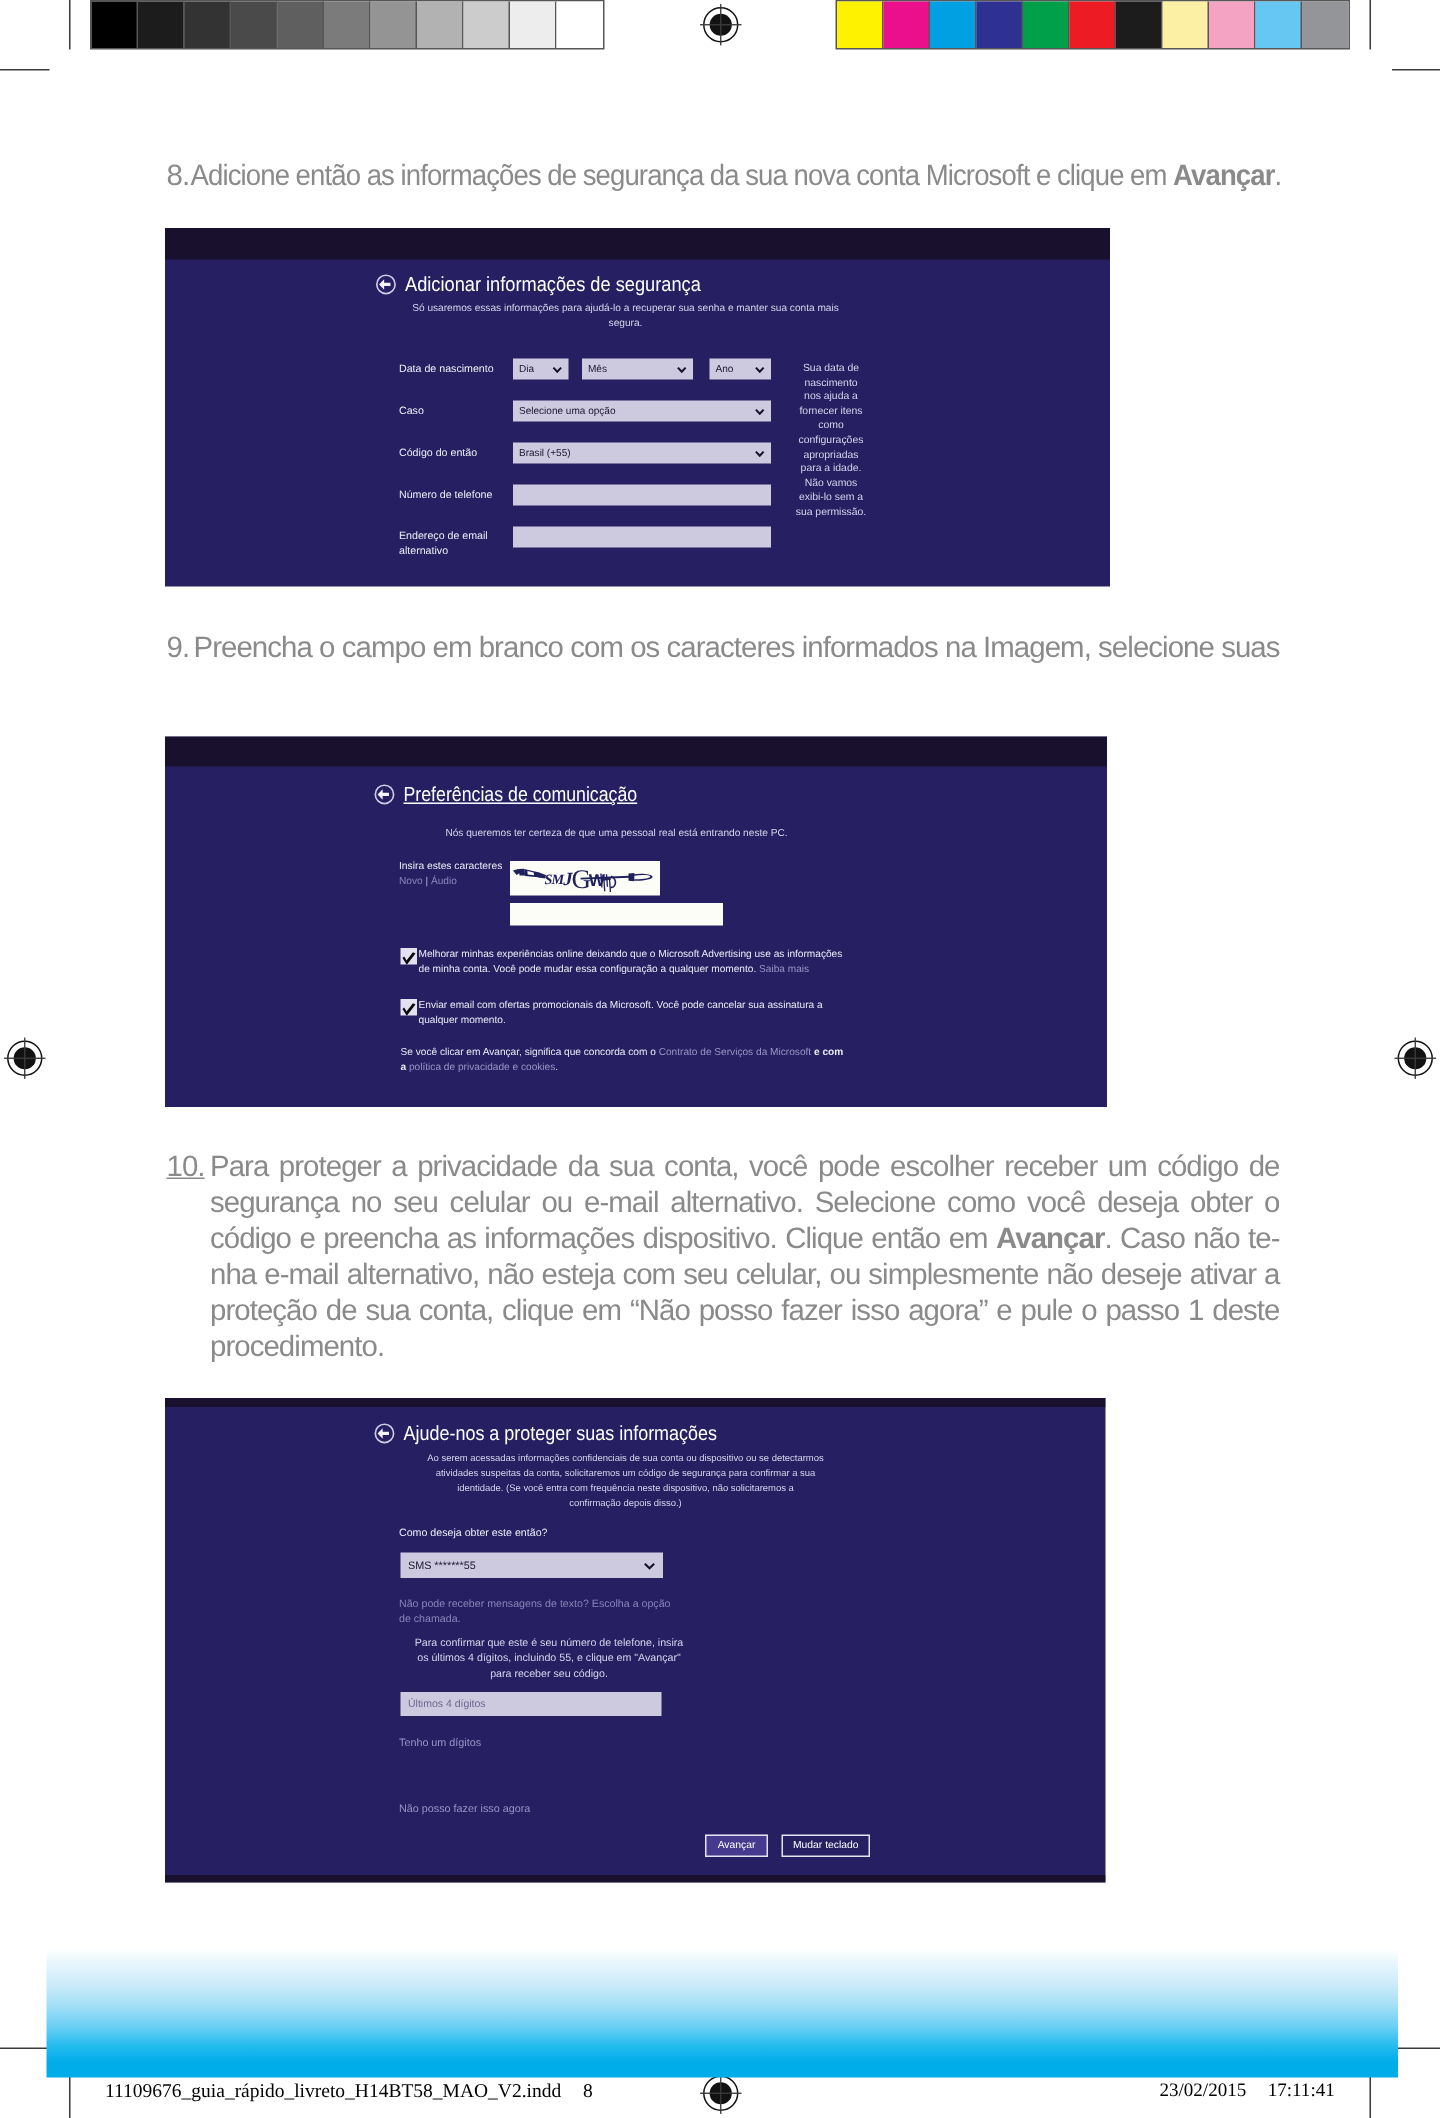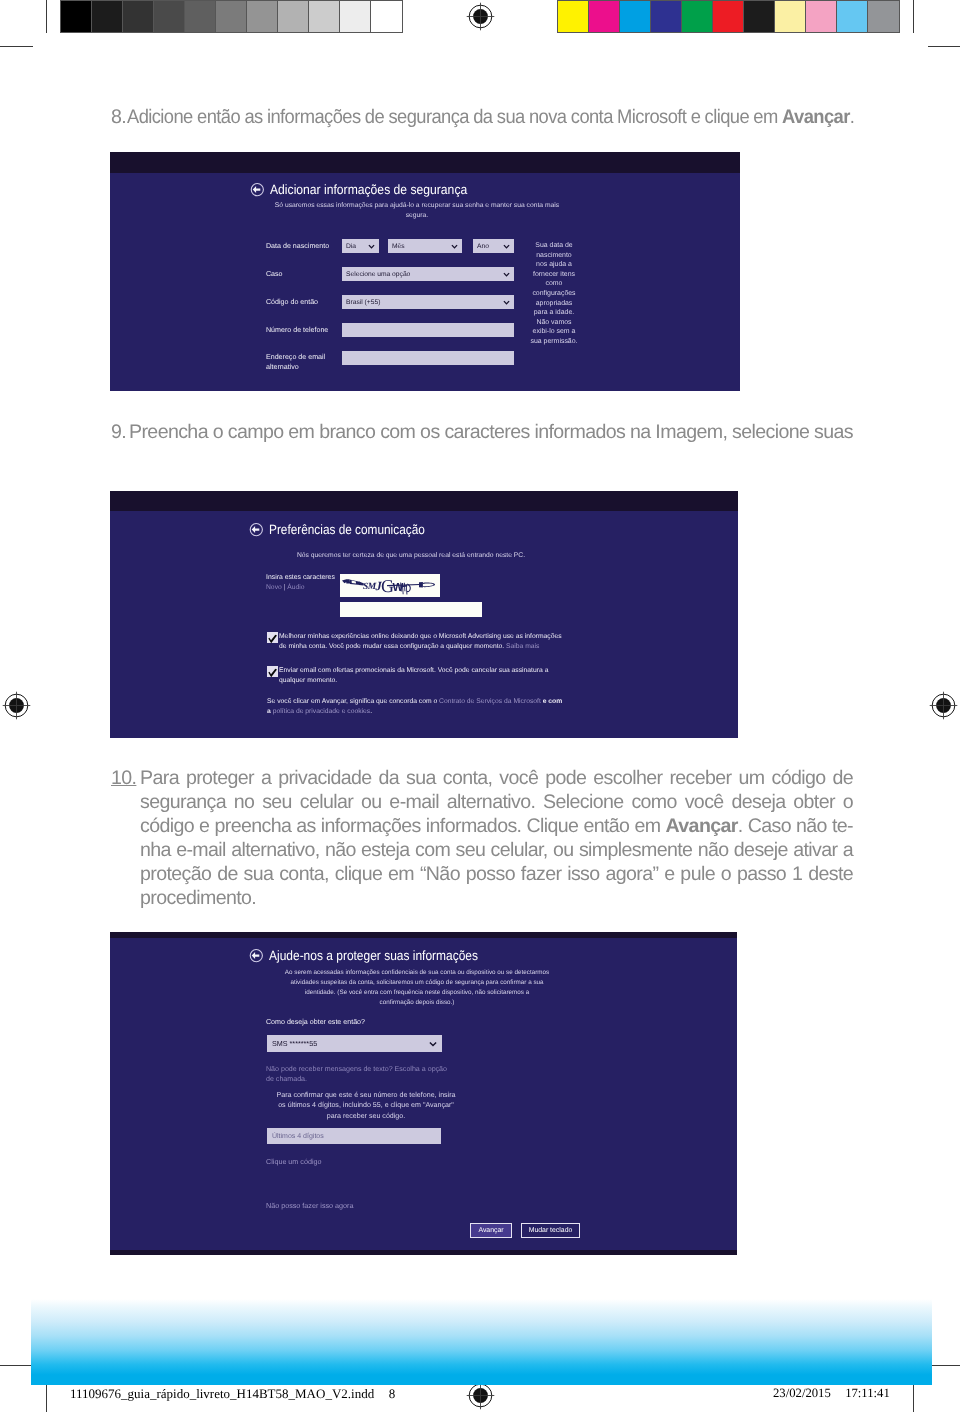--- a/index.html
+++ b/index.html
@@ -202,21 +202,21 @@
   <div class="step" id="step-9" style="top: 420px;">
       <div class="sline">
         <span class="snum" style="width: 18px;">9.</span>
         <span class="sbody just"><span>Preencha o campo em branco com os caracteres informados na Imagem, selecione suas</span></span>
       </div>
     </div>
 
   <div class="shot" style="left:110px;top:491px;width:628px;height:247px;">
     <div class="topbar" style="height:20px;"></div>
 
-    <div class="sh-title" style="position:absolute;left:139px;top:31px;font-size:13.5px;">
+    <div class="sh-title" style="position:absolute;left:139px;top:31px;font-size:13.5px;text-decoration:underline;">
       <span class="backbtn" style="width:15px;height:15px;margin-right:5px;">
         <svg viewBox="0 0 15 15" width="15" height="15">
           <circle cx="7.3" cy="7.6" r="6.1" fill="none" stroke="#cfcbe6" stroke-width="1.1"></circle>
           <path d="M10.3 6.5 L6.1 6.5 L6.1 4.1 L2.7 7.6 L6.1 11.1 L6.1 8.7 L10.3 8.7 Z" fill="#f5f4fa"></path>
         </svg>
       </span>
       <span class="ttxt" style="transform:scaleX(0.876)">Preferências de comunicação</span>
     </div>
 
     <div class="sh-sub" style="position:absolute;left:156px;top:60px;width:290px;font-size:6.75px;line-height:9.5px;">Nós queremos ter certeza de que uma pessoal real está entrando neste PC.</div>
@@ -287,21 +287,21 @@
       <div class="sline">
         <span class="snum" style="width: 29px; text-decoration: underline;">10.</span>
         <span class="sbody just"><span>Para proteger a privacidade da sua conta, você pode escolher receber um código de</span></span>
       </div>
       <div class="sline">
         <span class="snum" style="width: 29px;">&nbsp;</span>
         <span class="sbody just"><span>segurança no seu celular ou e-mail alternativo. Selecione como você deseja obter o</span></span>
       </div>
       <div class="sline">
         <span class="snum" style="width: 29px;">&nbsp;</span>
-        <span class="sbody just"><span>código e preencha as informações informados. Clique então em </span><b>Avançar</b><span>. Caso não te-</span></span>
+        <span class="sbody just"><span>código e preencha as informações dispositivo. Clique então em </span><b>Avançar</b><span>. Caso não te-</span></span>
       </div>
       <div class="sline">
         <span class="snum" style="width: 29px;">&nbsp;</span>
         <span class="sbody just"><span>nha e-mail alternativo, não esteja com seu celular, ou simplesmente não deseje ativar a</span></span>
       </div>
       <div class="sline">
         <span class="snum" style="width: 29px;">&nbsp;</span>
         <span class="sbody just"><span>proteção de sua conta, clique em “Não posso fazer isso agora” e pule o passo 1 deste</span></span>
       </div>
       <div class="sline">
@@ -348,21 +348,21 @@
     <div class="sh-sub" id="shot3-hint2" style="position:absolute;left:156px;top:158px;width:200px;font-size:7.1px;line-height:10.3px;white-space:nowrap;">
         <div>Para confirmar que este é seu número de telefone, insira</div>
         <div>os últimos 4 dígitos, incluindo 55, e clique em "Avançar"</div>
         <div>para receber seu código.</div>
       </div>
 
     <div class="txt" style="left:157px;top:196px;width:174px;height:16px;position:absolute;display:flex;align-items:center;padding:0 5px;">
       <span style="color:#6b6690;font-size:7px;">Últimos 4 dígitos</span>
     </div>
 
-    <div class="link" style="position:absolute;left:156px;top:225px;font-size:7.2px;">Clique um código</div>
+    <div class="link" style="position:absolute;left:156px;top:225px;font-size:7.2px;">Tenho um dígitos</div>
 
     <div class="link" style="position:absolute;left:156px;top:269px;font-size:7.2px;">Não posso fazer isso agora</div>
 
     <div class="btn" style="position:absolute;left:360px;top:291px;width:42px;height:15px;font-size:6.9px;
                 background:#463a8e;border-color:#e6e3f2;">Avançar</div>
     <div class="btn" style="position:absolute;left:411px;top:291px;width:59px;height:15px;font-size:6.9px;
                 background:#262063;border-color:#e6e3f2;">Mudar teclado</div>
   </div>
 
   <div class="fade" style="left:31px;top:1299px;width:901px;height:85.5px;

